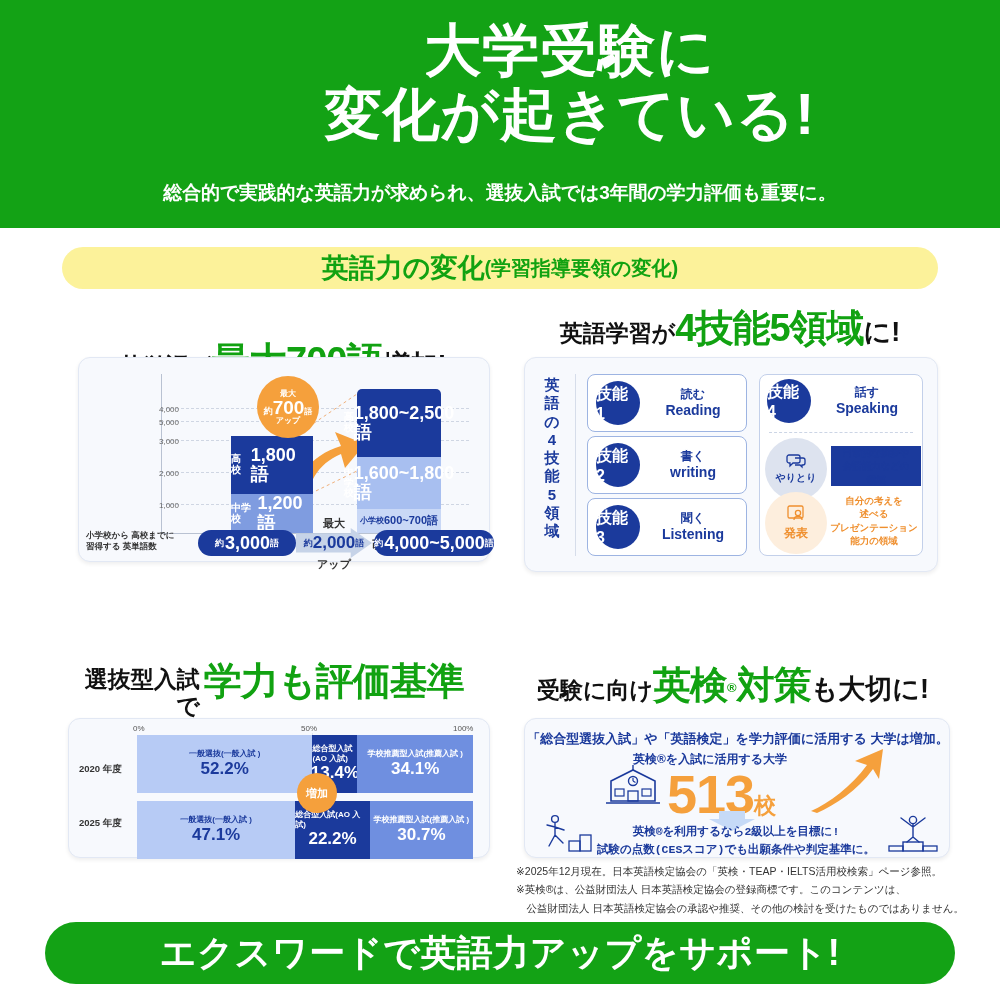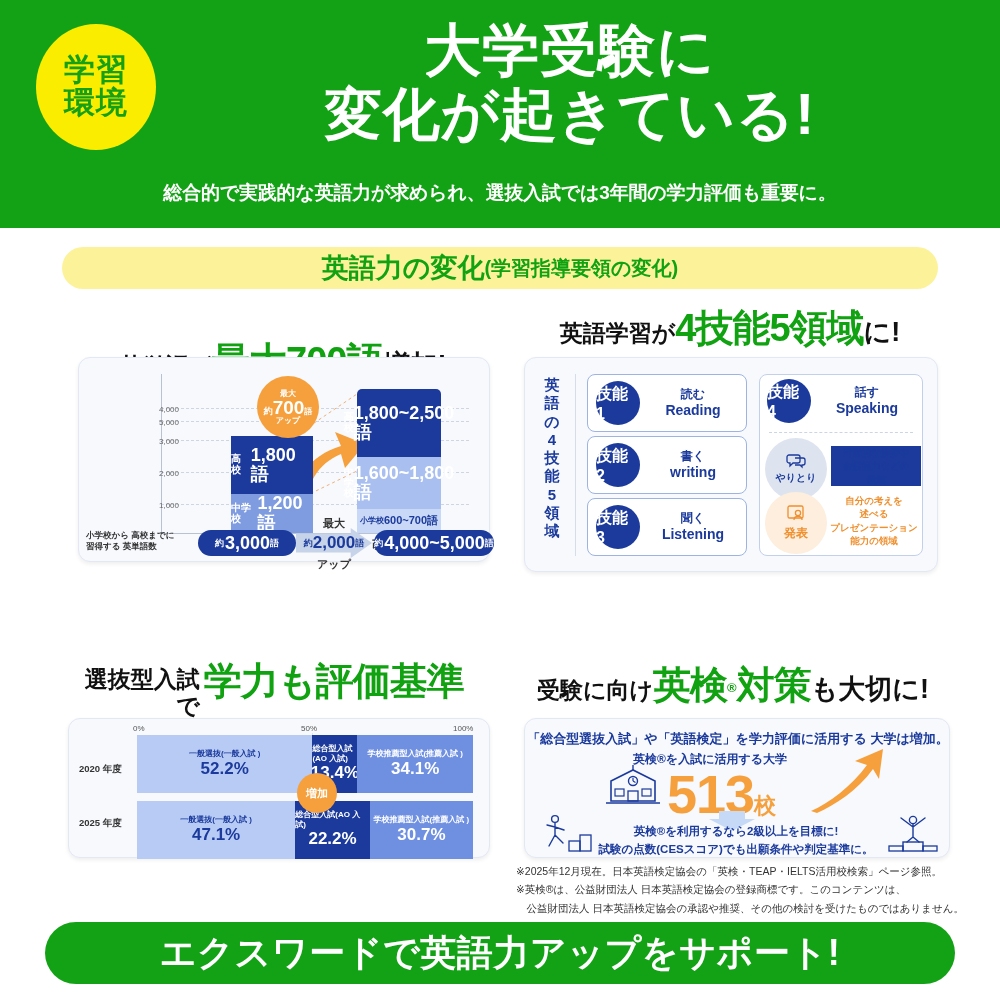--- a/index.html
+++ b/index.html
@@ -177,24 +177,20 @@
     display: flex; align-items: center; justify-content: center;
     color: #fff; font-weight: bold; font-size: 36px; letter-spacing: 0.5px;
   }
 </style>
 </head>
 <body>
 
 <div class="page">
 
   <div class="header">
-    <div class="badge-ellipse">
-      <span>学習</span>
-      <span>環境</span>
-    </div>
     <div class="header-title">
       <div>大学受験に</div>
       <div>変化が起きている!</div>
     </div>
     <div class="header-sub">総合的で実践的な英語力が求められ、選抜入試では3年間の学力評価も重要に。</div>
   </div>
 
   <div class="banner" style="left:62px; top:247px; width:876px;">
     <span class="b-main">英語力の変化</span>
     <span class="b-sub">(学習指導要領の変化)</span>
@@ -470,21 +466,21 @@
     </svg>
 
     <svg style="position:absolute; left:362px; top:92px; width:54px; height:42px;" viewBox="0 0 54 42">
       <circle cx="26" cy="9" r="3.6" fill="none" stroke="#1b3a9c" stroke-width="1.4"></circle>
       <path d="M26 13 L26 26 M26 16 L14 7 M26 16 L38 7 M26 26 L20 31 M26 26 L32 31" fill="none" stroke="#1b3a9c" stroke-width="1.4" stroke-linecap="round"></path>
       <rect x="16" y="31" width="20" height="9" fill="none" stroke="#1b3a9c" stroke-width="1.4"></rect>
       <rect x="2" y="35" width="14" height="5" fill="none" stroke="#1b3a9c" stroke-width="1.3"></rect>
       <rect x="36" y="35" width="14" height="5" fill="none" stroke="#1b3a9c" stroke-width="1.3"></rect>
     </svg>
 
-    <div class="eiken-bottom" style="left:62px; top:104px; width:298px;">
+    <div class="eiken-bottom" style="left:62px; top:104px; width:298px;font-family:Liberation Mono, monospace;">
       <div>英検®を利用するなら2級以上を目標に!</div>
       <div>試験の点数(CESスコア)でも出願条件や判定基準に。</div>
     </div>
   </div>
 
   <div class="disclaimer" style="left:516px; top:862px; width:470px;">
     <div>※2025年12月現在。日本英語検定協会の「英検・TEAP・IELTS活用校検索」ページ参照。</div>
     <div>※英検®は、公益財団法人 日本英語検定協会の登録商標です。このコンテンツは、</div>
     <div>　公益財団法人 日本英語検定協会の承認や推奨、その他の検討を受けたものではありません。</div>
   </div>

